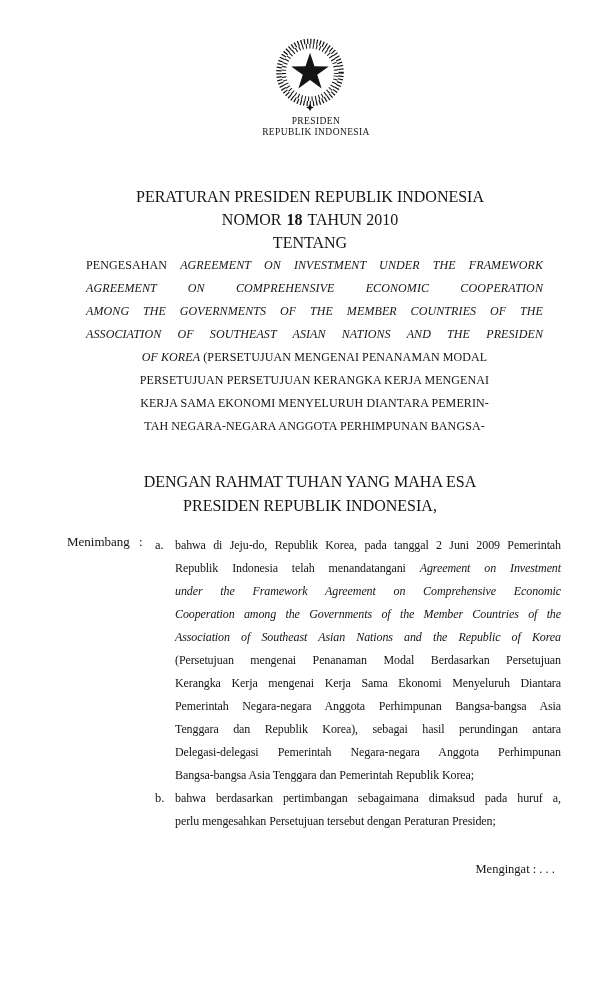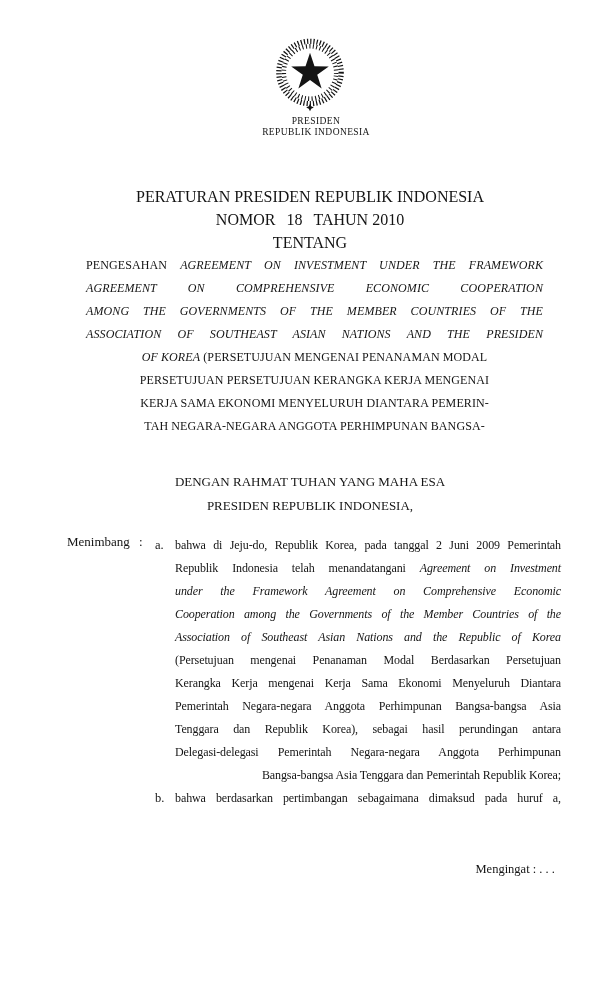--- a/index.html
+++ b/index.html
@@ -10,35 +10,35 @@
     -webkit-font-smoothing:antialiased;
   }
   .abs{position:absolute;}
   
   #emblem{left:272px;top:34px;width:76px;height:80px;}
   #org{left:76px;top:116px;width:480px;text-align:center;
        font-size:9.5px;line-height:11px;letter-spacing:.4px;}
   
   #title-head{left:70px;top:185px;width:480px;text-align:center;
        font-size:16px;line-height:23px;}
-  #nomor-number{font-weight:normal;margin:0 11px;}
+  #nomor-number{font-weight:bold;margin:0 5px;}
   #subject{left:86px;top:254px;width:457px;font-size:12px;line-height:23px;}
   #subject .tline{text-align:center;letter-spacing:.1px;}
   #subject .tline.j{text-align:justify;text-align-last:justify;}
   
   #preamble{left:70px;top:470px;width:480px;text-align:center;
-       font-size:13px;line-height:24px;}
+       font-size:16px;line-height:24px;}
   
   #consider-label{left:67px;top:534px;font-size:13px;}
   #consider-sep{left:139px;top:534px;font-size:13px;}
   #consider-items{left:155px;top:534px;width:407px;font-size:12px;line-height:23px;}
   .citem{position:relative;}
   .cmarker{position:absolute;left:0;top:0;font-size:12.5px;}
   .clines{margin-left:20px;width:386px;letter-spacing:-0.1px;}
-  .clines .tline{text-align:right;}
+  .clines .tline{text-align:left;}
   .clines .tline.j{text-align:justify;text-align-last:justify;}
   .it{font-style:italic;}
   
   #catchword{left:70px;top:862px;width:485px;text-align:right;font-size:12.5px;}
 </style>
 </head>
 <body>
 
 <svg id="emblem" class="abs" viewBox="0 0 100 104">
   <circle cx="50" cy="50" r="41" fill="none" stroke="#141414" stroke-width="7" stroke-dasharray="1.6,2.6"></circle>
@@ -92,17 +92,18 @@
         <div class="tline j"><span>Pemerintah Negara-negara Anggota Perhimpunan Bangsa-bangsa Asia</span></div>
         <div class="tline j"><span>Tenggara dan Republik Korea), sebagai hasil perundingan antara</span></div>
         <div class="tline j"><span>Delegasi-delegasi Pemerintah Negara-negara Anggota Perhimpunan</span></div>
         <div class="tline"><span>Bangsa-bangsa Asia Tenggara dan Pemerintah Republik Korea;</span></div>
       </div>
     </div>
     <div class="citem">
       <span class="cmarker">b.</span>
       <div class="clines">
         <div class="tline j"><span>bahwa berdasarkan pertimbangan sebagaimana dimaksud pada huruf a,</span></div>
+        <div class="tline"><span>perlu mengesahkan Persetujuan tersebut dengan Peraturan Presiden;</span></div>
       </div>
     </div>
   </div>
 
 <div id="catchword" class="abs">Mengingat : . . .</div>
 
 </body></html>

